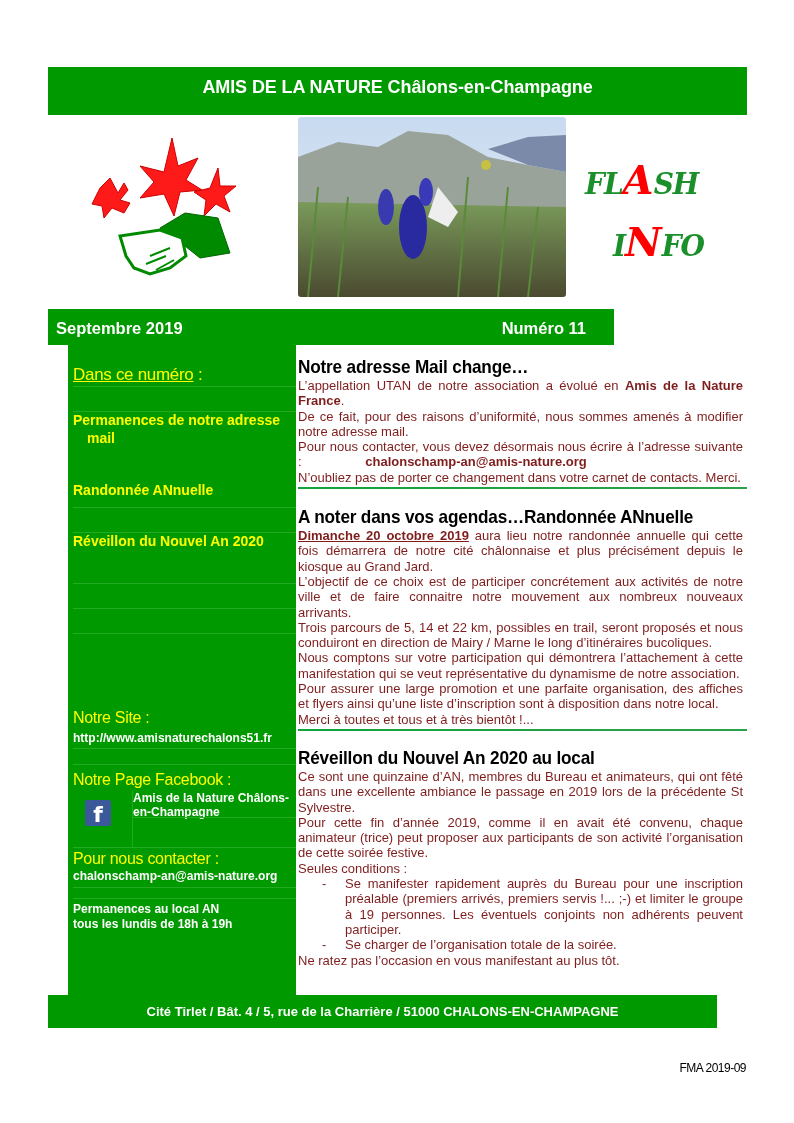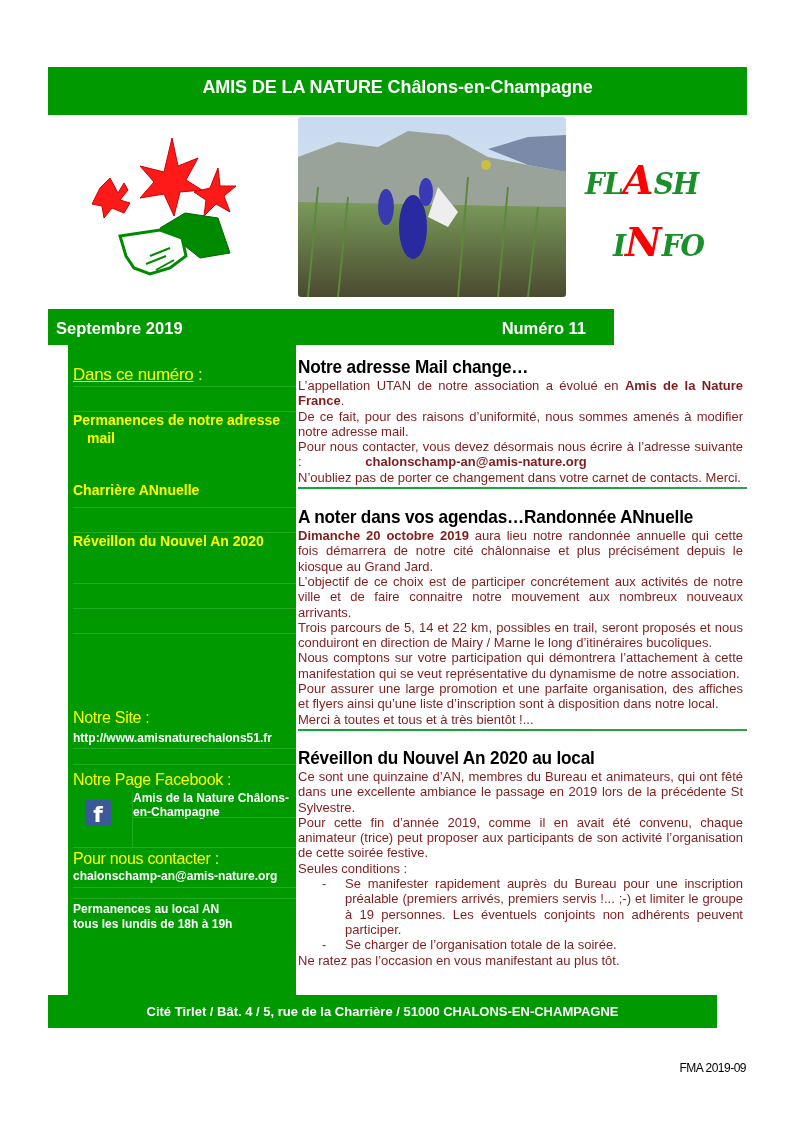--- a/index.html
+++ b/index.html
@@ -93,21 +93,21 @@
 <div id="sidebar" class="green">
   <div class="sb-yn" style="top:20px;font-size:17px;">
     <span style="text-decoration:underline;">Dans ce numéro</span><span> :</span>
   </div>
   <div class="sb-line" style="top:41px"></div>
   <div class="sb-line" style="top:66px"></div>
   <div class="sb-y" style="top:67px">
     <div>Permanences de notre adresse</div>
     <div style="padding-left:14px;margin-top:2px">mail</div>
   </div>
-  <div class="sb-y" style="top:137px">Charrière ANnuelle</div>
+  <div class="sb-y" style="top:137px">Randonnée ANnuelle</div>
   <div class="sb-line" style="top:162px"></div>
   <div class="sb-line" style="top:187px"></div>
   <div class="sb-y" style="top:188px">Réveillon du Nouvel An 2020</div>
   <div class="sb-line" style="top:238px"></div>
   <div class="sb-line" style="top:263px"></div>
   <div class="sb-line" style="top:288px"></div>
 
   <div class="sb-yn" style="top:364px">Notre Site :</div>
   <div class="sb-w" style="top:386px">http://www.amisnaturechalons51.fr</div>
   <div class="sb-line" style="top:403px"></div>
@@ -142,21 +142,21 @@
       <p>De ce fait, pour des raisons d’uniformité, nous sommes amenés à modifier notre adresse mail.</p>
       <p><span>Pour nous contacter, vous devez désormais nous écrire à l’adresse suivante :</span> <b style="margin-left:60px">chalonschamp-an@amis-nature.org</b></p>
       <p>N’oubliez pas de porter ce changement dans votre carnet de contacts. Merci.</p>
     </div>
     <div class="rule"></div>
   </div>
 
   <div style="padding:17px 0 0 2px;">
     <h2 class="art-title">A noter dans vos agendas…Randonnée ANnuelle</h2>
     <div class="art-body">
-      <p><b style="">Dimanche 20 octobre 2019</b><span> aura lieu notre randonnée annuelle qui cette fois démarrera de notre cité châlonnaise et plus précisément depuis le kiosque au Grand Jard.</span></p>
+      <p><b style="text-decoration:underline">Dimanche 20 octobre 2019</b><span> aura lieu notre randonnée annuelle qui cette fois démarrera de notre cité châlonnaise et plus précisément depuis le kiosque au Grand Jard.</span></p>
       <p>L’objectif de ce choix est de participer concrétement aux activités de notre ville et de faire connaitre notre mouvement aux nombreux nouveaux arrivants.</p>
       <p>Trois parcours de 5, 14 et 22 km, possibles en trail, seront proposés et nous conduiront en direction de Mairy / Marne le long d’itinéraires bucoliques.</p>
       <p>Nous comptons sur votre participation qui démontrera l’attachement à cette manifestation qui se veut représentative du dynamisme de notre association.</p>
       <p>Pour assurer une large promotion et une parfaite organisation, des affiches et flyers ainsi qu’une liste d’inscription sont à disposition dans notre local.</p>
       <p>Merci à toutes et tous et à très bientôt !...</p>
     </div>
     <div class="rule"></div>
   </div>
 
   <div style="padding:16px 0 0 2px;">

